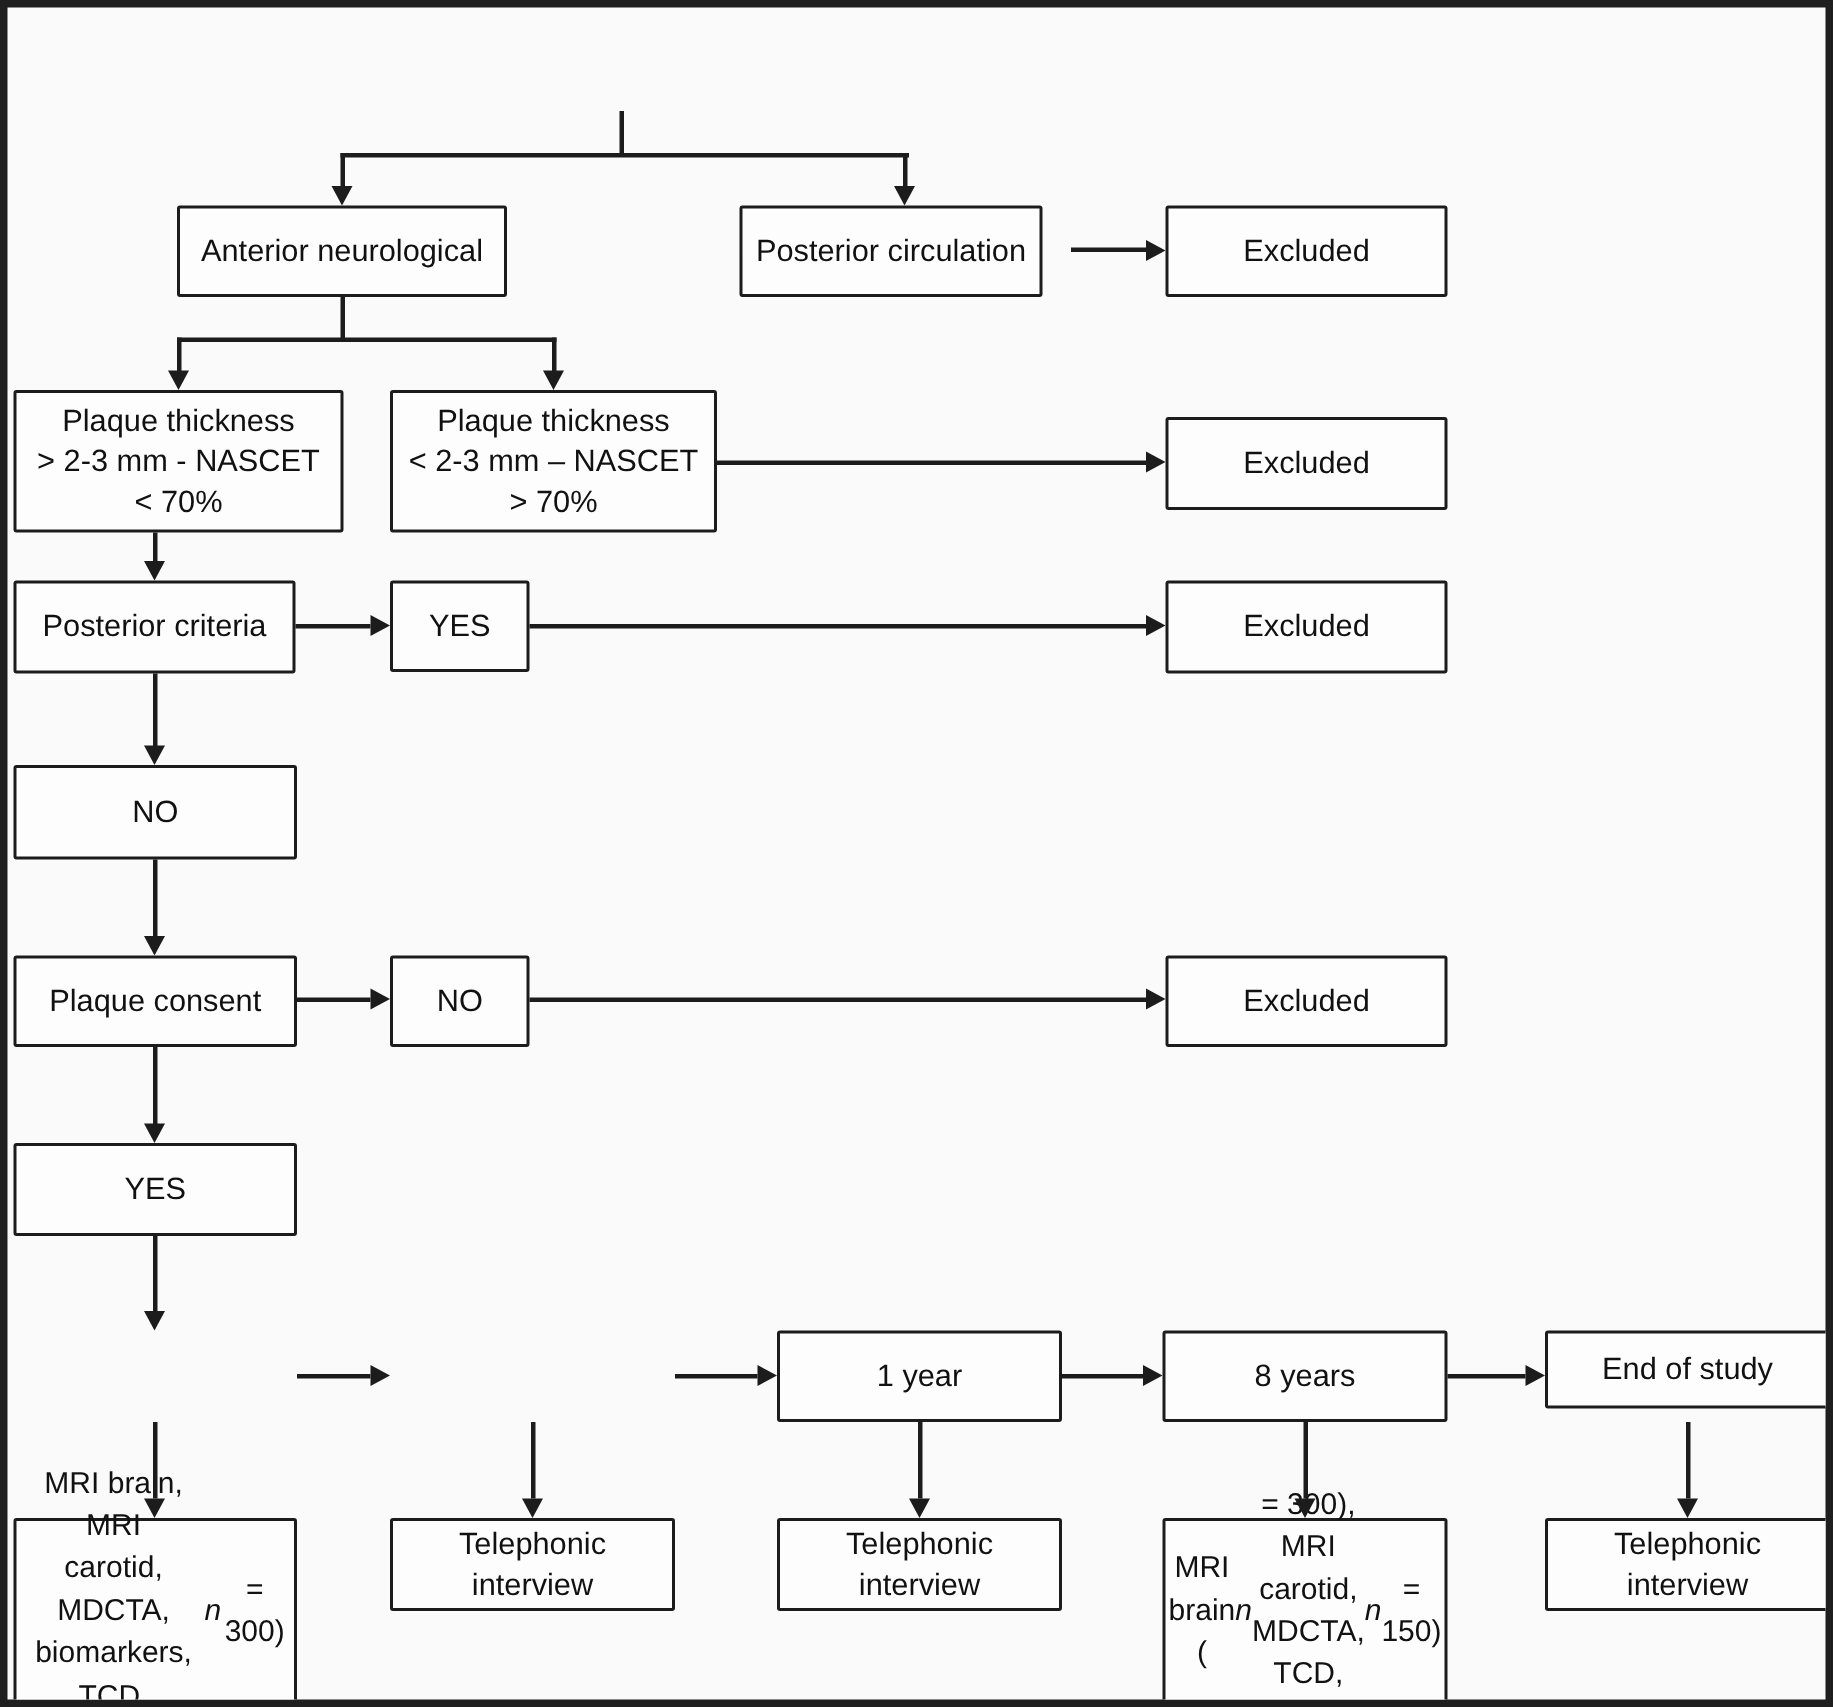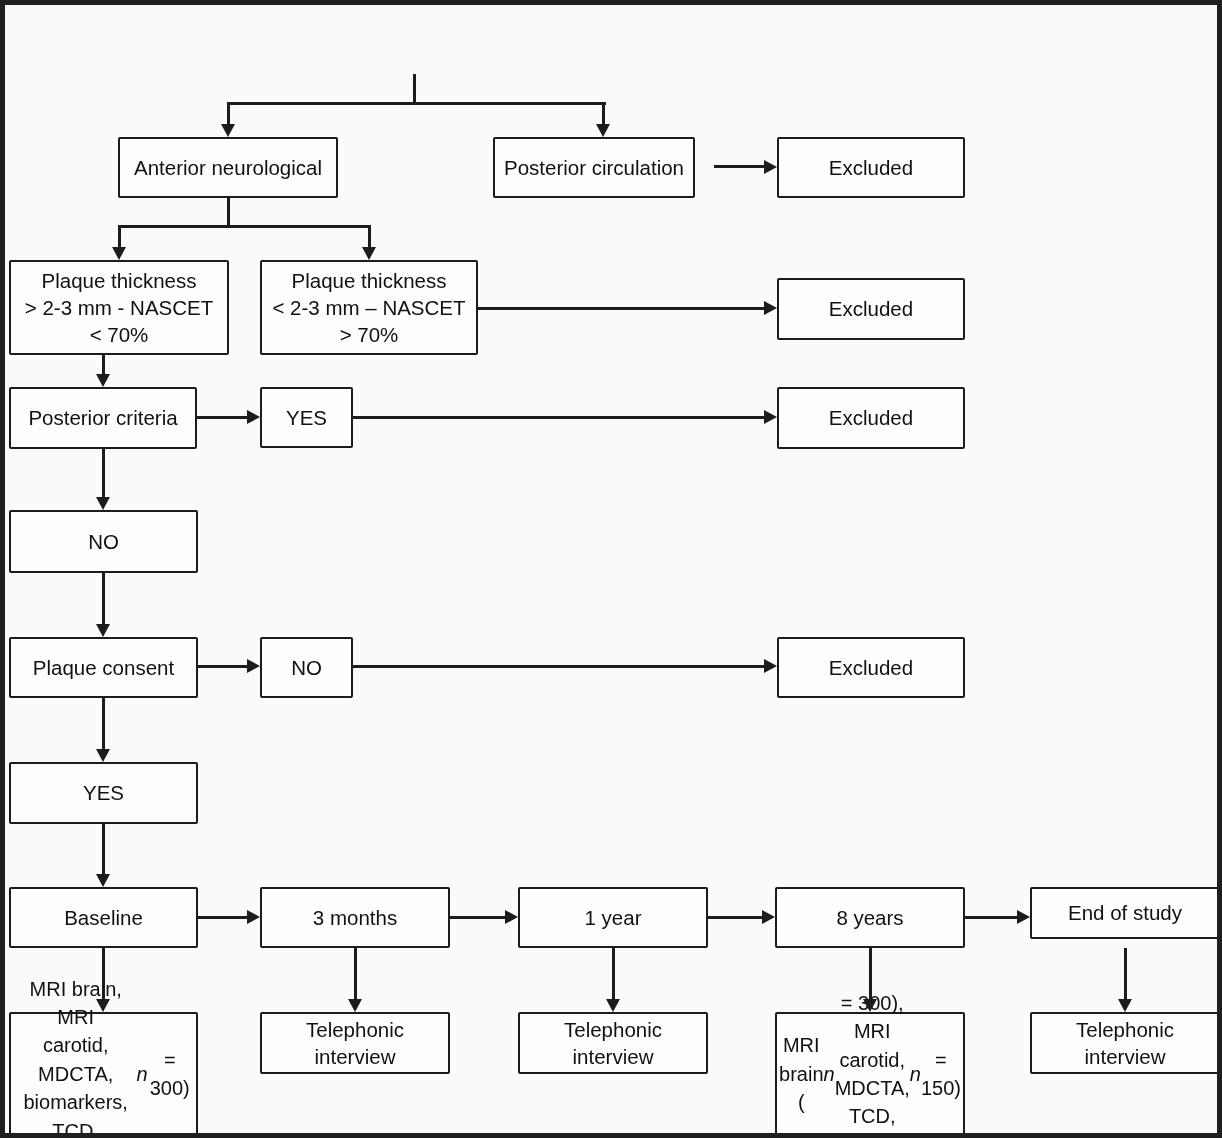--- a/index.html
+++ b/index.html
@@ -62,22 +62,20 @@
   <div class="node" style="left:772px;top:382px;width:188px;height:62px">Excluded</div>
 
   <div class="node" style="left:4px;top:505px;width:189px;height:63px">NO</div>
 
   <div class="node" style="left:4px;top:632px;width:189px;height:61px">Plaque consent</div>
   <div class="node" style="left:255px;top:632px;width:93px;height:61px">NO</div>
   <div class="node" style="left:772px;top:632px;width:188px;height:61px">Excluded</div>
 
   <div class="node" style="left:4px;top:757px;width:189px;height:62px">YES</div>
 
-  <div class="node" style="left:4px;top:882px;width:189px;height:61px">Baseline</div>
-  <div class="node" style="left:255px;top:882px;width:190px;height:61px">3 months</div>
   <div class="node" style="left:513px;top:882px;width:190px;height:61px">1 year</div>
   <div class="node" style="left:770px;top:882px;width:190px;height:61px">8 years</div>
   <div class="node" style="left:1025px;top:882px;width:190px;height:52px">End of study</div>
 
   <div class="node small-text" style="left:4px;top:1007px;width:189px;height:124px">MRI brain, MRI
 carotid, MDCTA,
 biomarkers, TCD,
 US, (<i>n</i> = 300)</div>
   <div class="node" style="left:255px;top:1007px;width:190px;height:62px">Telephonic
 interview</div>

